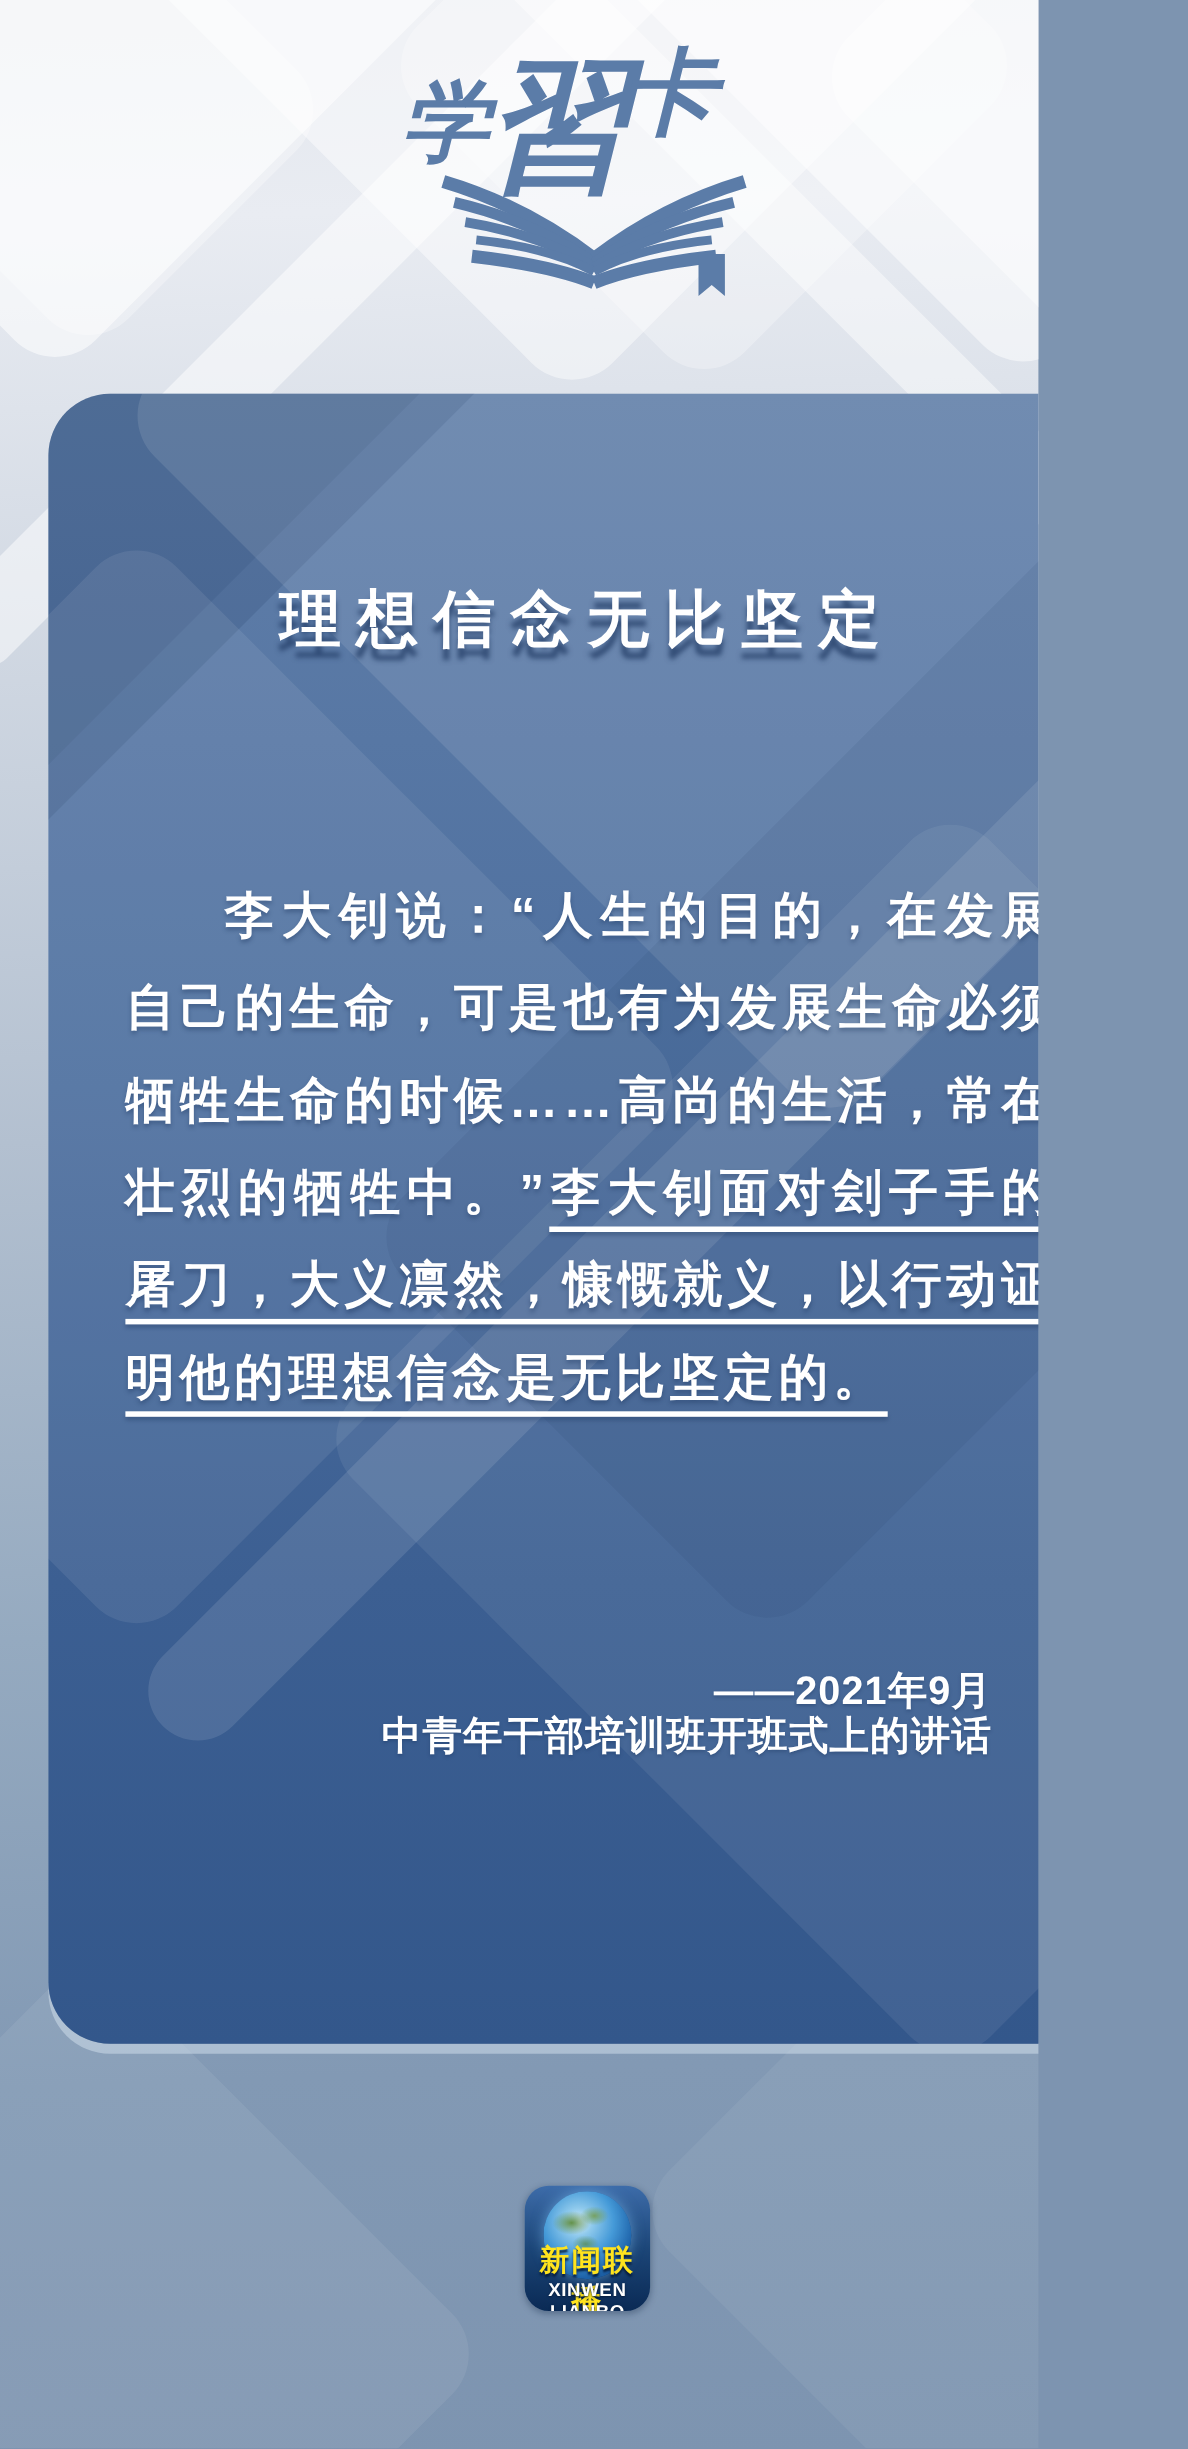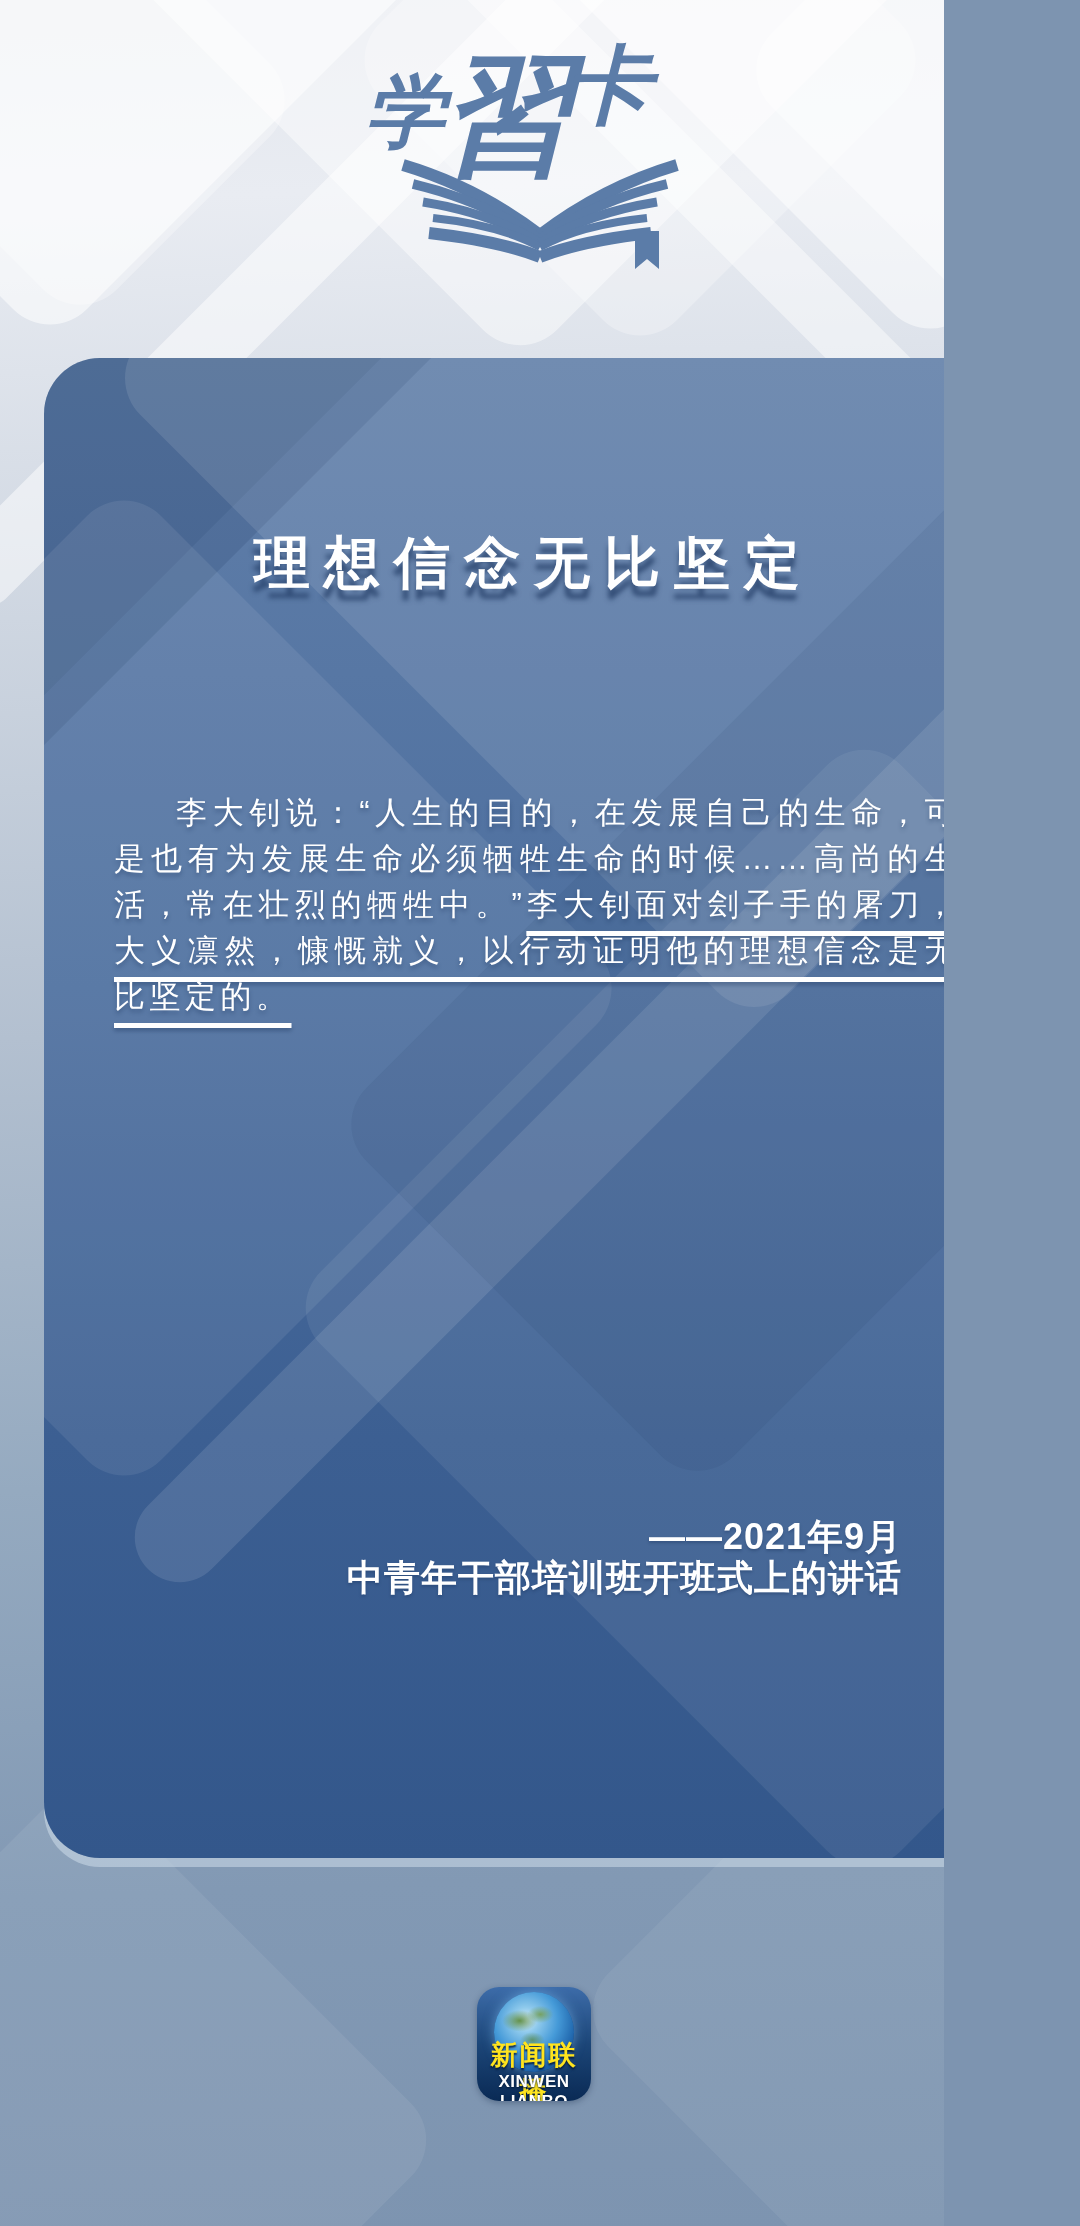--- a/index.html
+++ b/index.html
@@ -34,21 +34,21 @@
   .c2{width:300px;height:1150px;left:-80px;top:-520px;background:rgba(23,48,90,.10);}
   .c3{width:920px;height:920px;left:250px;top:-440px;background:rgba(255,255,255,.10);}
   .c4{width:720px;height:720px;left:-280px;top:270px;background:rgba(255,255,255,.08);}
   .c5{width:820px;height:820px;left:410px;top:540px;background:rgba(255,255,255,.07);}
   .c6{width:90px;height:1700px;left:660px;top:-240px;background:rgba(255,255,255,.11);}
   .c7{width:520px;height:1500px;left:740px;top:-330px;background:rgba(20,45,85,.08);}
   .card-title{position:relative;z-index:2;margin:168px 0 0 0;text-align:center;
               font-size:56px;font-weight:bold;letter-spacing:14px;color:#ffffff;
               text-shadow:0 10px 5px rgba(28,54,96,.7);}
   .body-text{position:relative;z-index:2;margin:188px 64px 0 70px;
-             font-size:31px;line-height:46px;letter-spacing:4.5px;color:#ffffff;font-weight:normal;
+             font-size:45px;line-height:84px;letter-spacing:4.5px;color:#ffffff;font-weight:bold;
              text-indent:2em;text-align:justify;text-shadow:0 3px 4px rgba(24,49,90,.4);}
   .body-text .u{text-decoration:underline;text-decoration-thickness:5px;text-underline-offset:16px;
                 text-decoration-color:#ffffff;}
   .attribution{position:absolute;z-index:2;right:122px;top:1158px;text-align:right;
                color:#ffffff;font-size:36px;line-height:41px;font-weight:bold;letter-spacing:1px;
                text-shadow:0 2px 3px rgba(24,49,90,.35);}
   
   .app-icon{position:absolute;left:477px;top:1987px;width:114px;height:114px;border-radius:22px;overflow:hidden;
             background:linear-gradient(180deg,#3d6ca9 0%,#1c4678 50%,#0a2a55 100%);
             box-shadow:0 2px 6px rgba(20,40,70,.35);}

